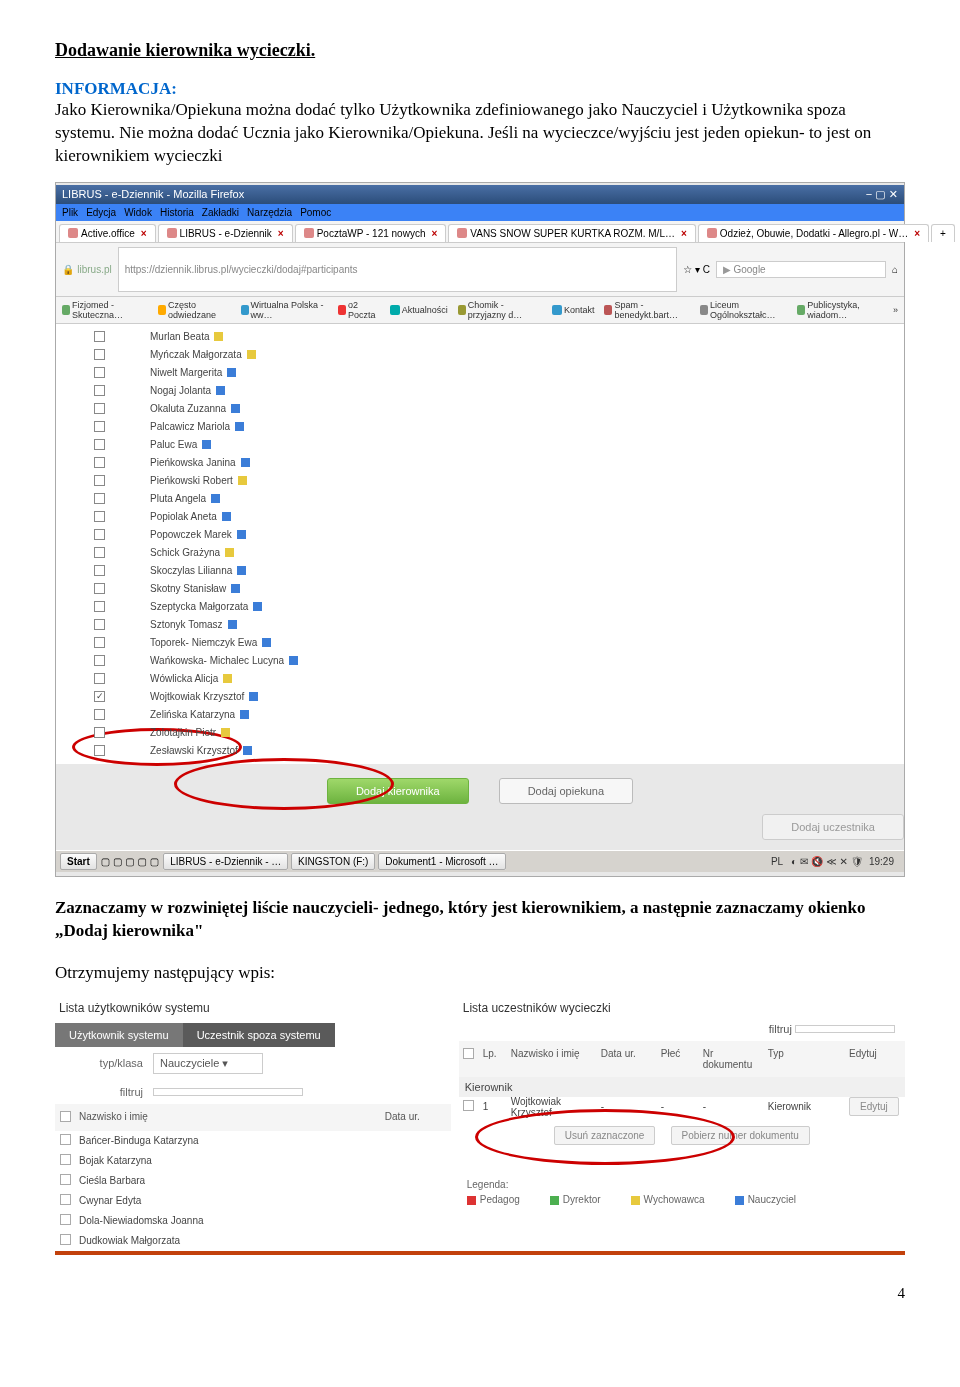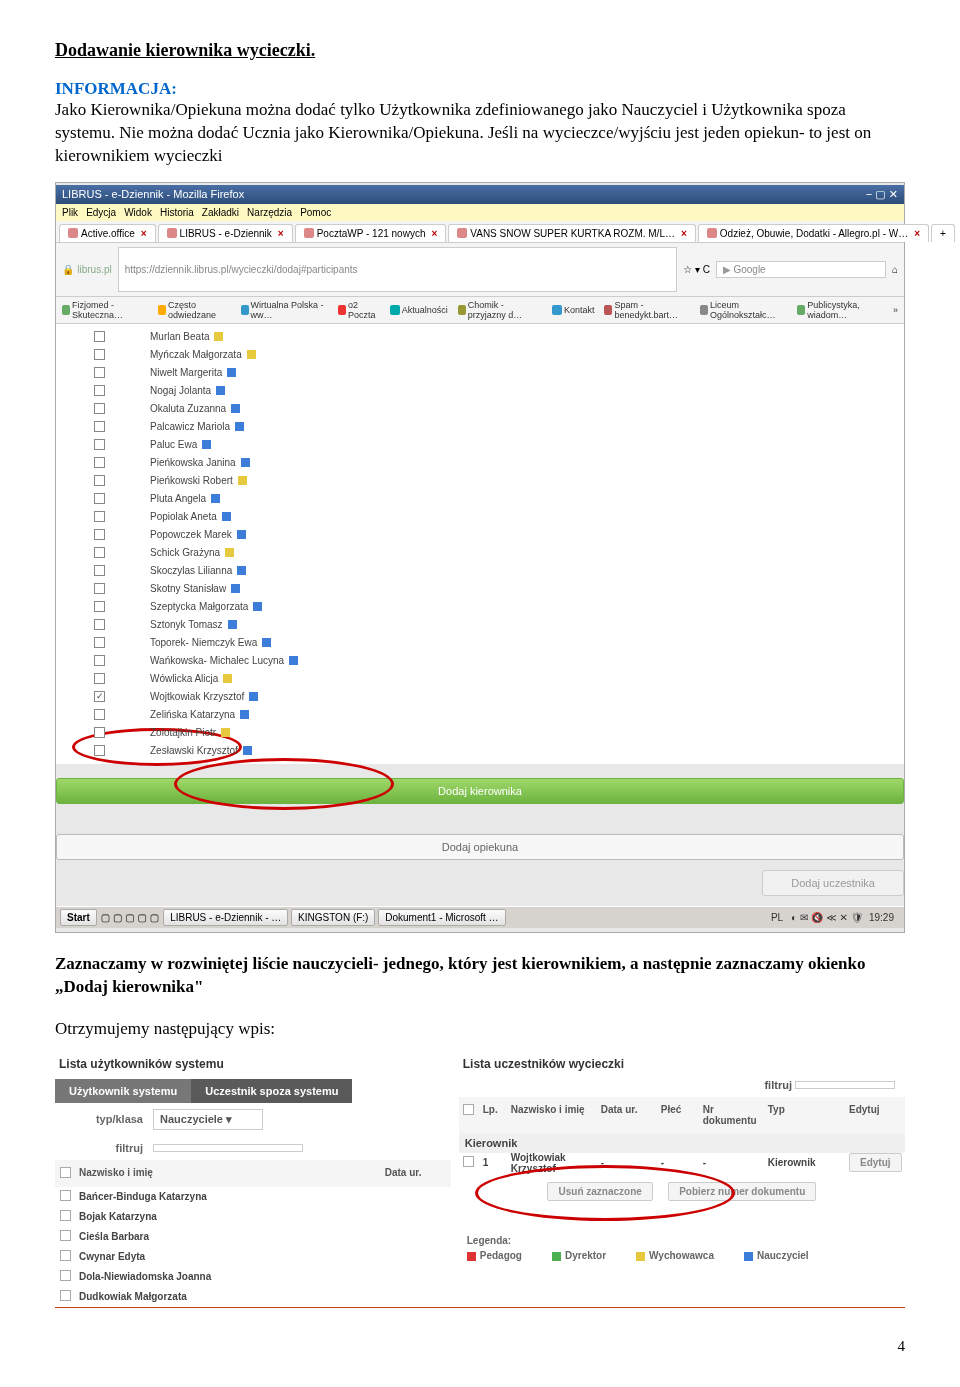--- a/index.html
+++ b/index.html
@@ -8,51 +8,51 @@
   .title { font-weight: bold; text-decoration: underline; font-size: 18px; }
   .info-label { color: #0066cc; font-weight: bold; font-size: 17px; margin-top: 18px; }
   .info-body { font-size: 17px; line-height: 1.35; }
   .para2 { font-size: 17px; margin-top: 20px; line-height: 1.35; font-weight: bold; }
   .para3 { font-size: 17px; margin-top: 20px; }
   .pgnum { text-align: right; font-size: 15px; padding: 10px 55px 30px 0; }
 
   
   .shot1 { border: 1px solid #aaa; margin-top: 14px; background: #e8e8e8; font-family: Tahoma, sans-serif; font-size: 10px; padding: 2px 0 4px 0; }
   .shot1 .titlebar { background: linear-gradient(#4a6fa5,#2b4d7a); color:#fff; font-size:11px; padding:3px 6px; display:flex; justify-content:space-between; }
-  .shot1 .menubar { background:#fef9c3; padding:3px 6px; font-size:10px; color:#000; }
+  .shot1 .menubar { background:#3b82f6; padding:3px 6px; font-size:10px; color:#000; }
   .shot1 .menubar span { margin-right: 8px; }
   .shot1 .tabrow { background:#f4f4f4; padding:3px 3px 0 3px; display:flex; gap:2px; border-bottom:1px solid #ccc; }
   .shot1 .tab { background:#fff; border:1px solid #ccc; border-bottom:none; padding:3px 8px; border-radius:3px 3px 0 0; font-size:10px; white-space: nowrap; display:flex; align-items:center; gap:3px; }
   .shot1 .tab .x { color:#b00; font-weight:bold; margin-left:3px; }
   .shot1 .addrbar { background:#f4f4f4; padding:4px 6px; display:flex; gap:6px; align-items:center; border-bottom:1px solid #ccc; }
   .shot1 .url { flex:1; background:#fff; border:1px solid #ccc; padding:16px 6px; color:#888; font-size:10px; }
   .shot1 .search { width:170px; background:#fff; border:1px solid #ccc; padding:2px 6px; font-size:10px; color:#888; }
   .shot1 .bmbar { background:#f4f4f4; padding:3px 6px; font-size:9px; color:#333; border-bottom:1px solid #ccc; display:flex; gap:10px; align-items:center; }
   .shot1 .bmbar span { display:flex; align-items:center; gap:2px; }
   .shot1 .listarea { background:#fff; padding:4px 0 4px 10px; position:relative; }
   .shot1 .row { display:flex; align-items:center; padding:2px 0 2px 28px; font-size:10px; height:18px; color:#444; position: relative; }
   .shot1 .row .cb { width:11px; height:11px; border:1px solid #888; margin-right:45px; background:#fff; display:inline-block; }
   .shot1 .row .cb.checked::after { content:"✓"; font-size:9px; position:relative; top:-2px; left:1px; }
   .shot1 .marker { width:9px; height:9px; display:inline-block; margin-left:5px; }
   .shot1 .m-blue { background:#3b7dd8; }
   .shot1 .m-yellow { background:#e7c93d; }
-  .shot1 .btnrow { text-align:center; padding:14px 0 10px 0; display:flex; justify-content:center; gap:30px;flex-direction:column; }
+  .shot1 .btnrow { text-align:center; padding:14px 0 10px 0; display:flex; justify-content:center; gap:30px; }
   .shot1 .btn { display:inline-block; padding:6px 28px; border:1px solid #bbb; border-radius:3px; font-size:11px; background:#f7f7f7; color:#666; }
   .shot1 .btn.green { background:linear-gradient(#9fd86a,#6db33f); color:#fff; border-color:#6db33f; }
   .shot1 .btnrow2 { text-align:right; padding:0 0 10px 0;margin-left:43px; }
   .shot1 .taskbar { background:#d6d3ce; border-top:1px solid #fff; padding:3px 4px; display:flex; align-items:center; gap:4px; font-size:10px; height:22px; }
   .shot1 .tbtn { background:linear-gradient(#fcfcfc,#e2e2e2); border:1px solid #aaa; padding:2px 6px; border-radius:2px; font-size:10px; }
   .shot1 .clock { margin-left:auto; color:#333; padding-right:6px; }
   .shot1 .ellipse1 { position:absolute; border:3px solid #c00; border-radius:50%; width:170px; height:38px; left:16px; bottom:-2px; pointer-events:none; }
   .shot1 .ellipse2 { position:absolute; border:3px solid #c00; border-radius:50%; width:220px; height:52px; pointer-events:none; }
   .ico { width:10px; height:10px; display:inline-block; border-radius:2px; }
 
   
   .shot2 { margin-top: 10px; font-family: Tahoma, sans-serif; font-size: 11px; color:#555; }
-  .shot2 .cols { display:flex; gap:8px; border-bottom:1px solid #c2410c;font-weight:bold; }
+  .shot2 .cols { display:flex; gap:8px; border-bottom:4px solid #c2410c; }
   .shot2 .left { width:47%; }
   .shot2 .right { width:53%; position:relative; }
   .shot2 .secthdr { font-size:12px; color:#333; padding:8px 0 8px 4px; }
   .shot2 .tabpair { padding:0; }
   .shot2 .tab2 { display:inline-block; padding:6px 14px; font-size:11px; background:#777; color:#fff; }
   .shot2 .tab2.alt { background:#5a5a5a; }
   .shot2 .formrow { display:flex; align-items:center; gap:10px; padding:6px 0; }
   .shot2 .lbl { width:88px; text-align:right; color:#666; font-size:11px; }
   .shot2 .sel { border:1px solid #ccc; padding:3px 6px; background:#fff; font-size:11px; min-width:110px; }
   .shot2 .inp { border:1px solid #ccc; padding:3px 6px; background:#fff; font-size:11px; width:150px; }

